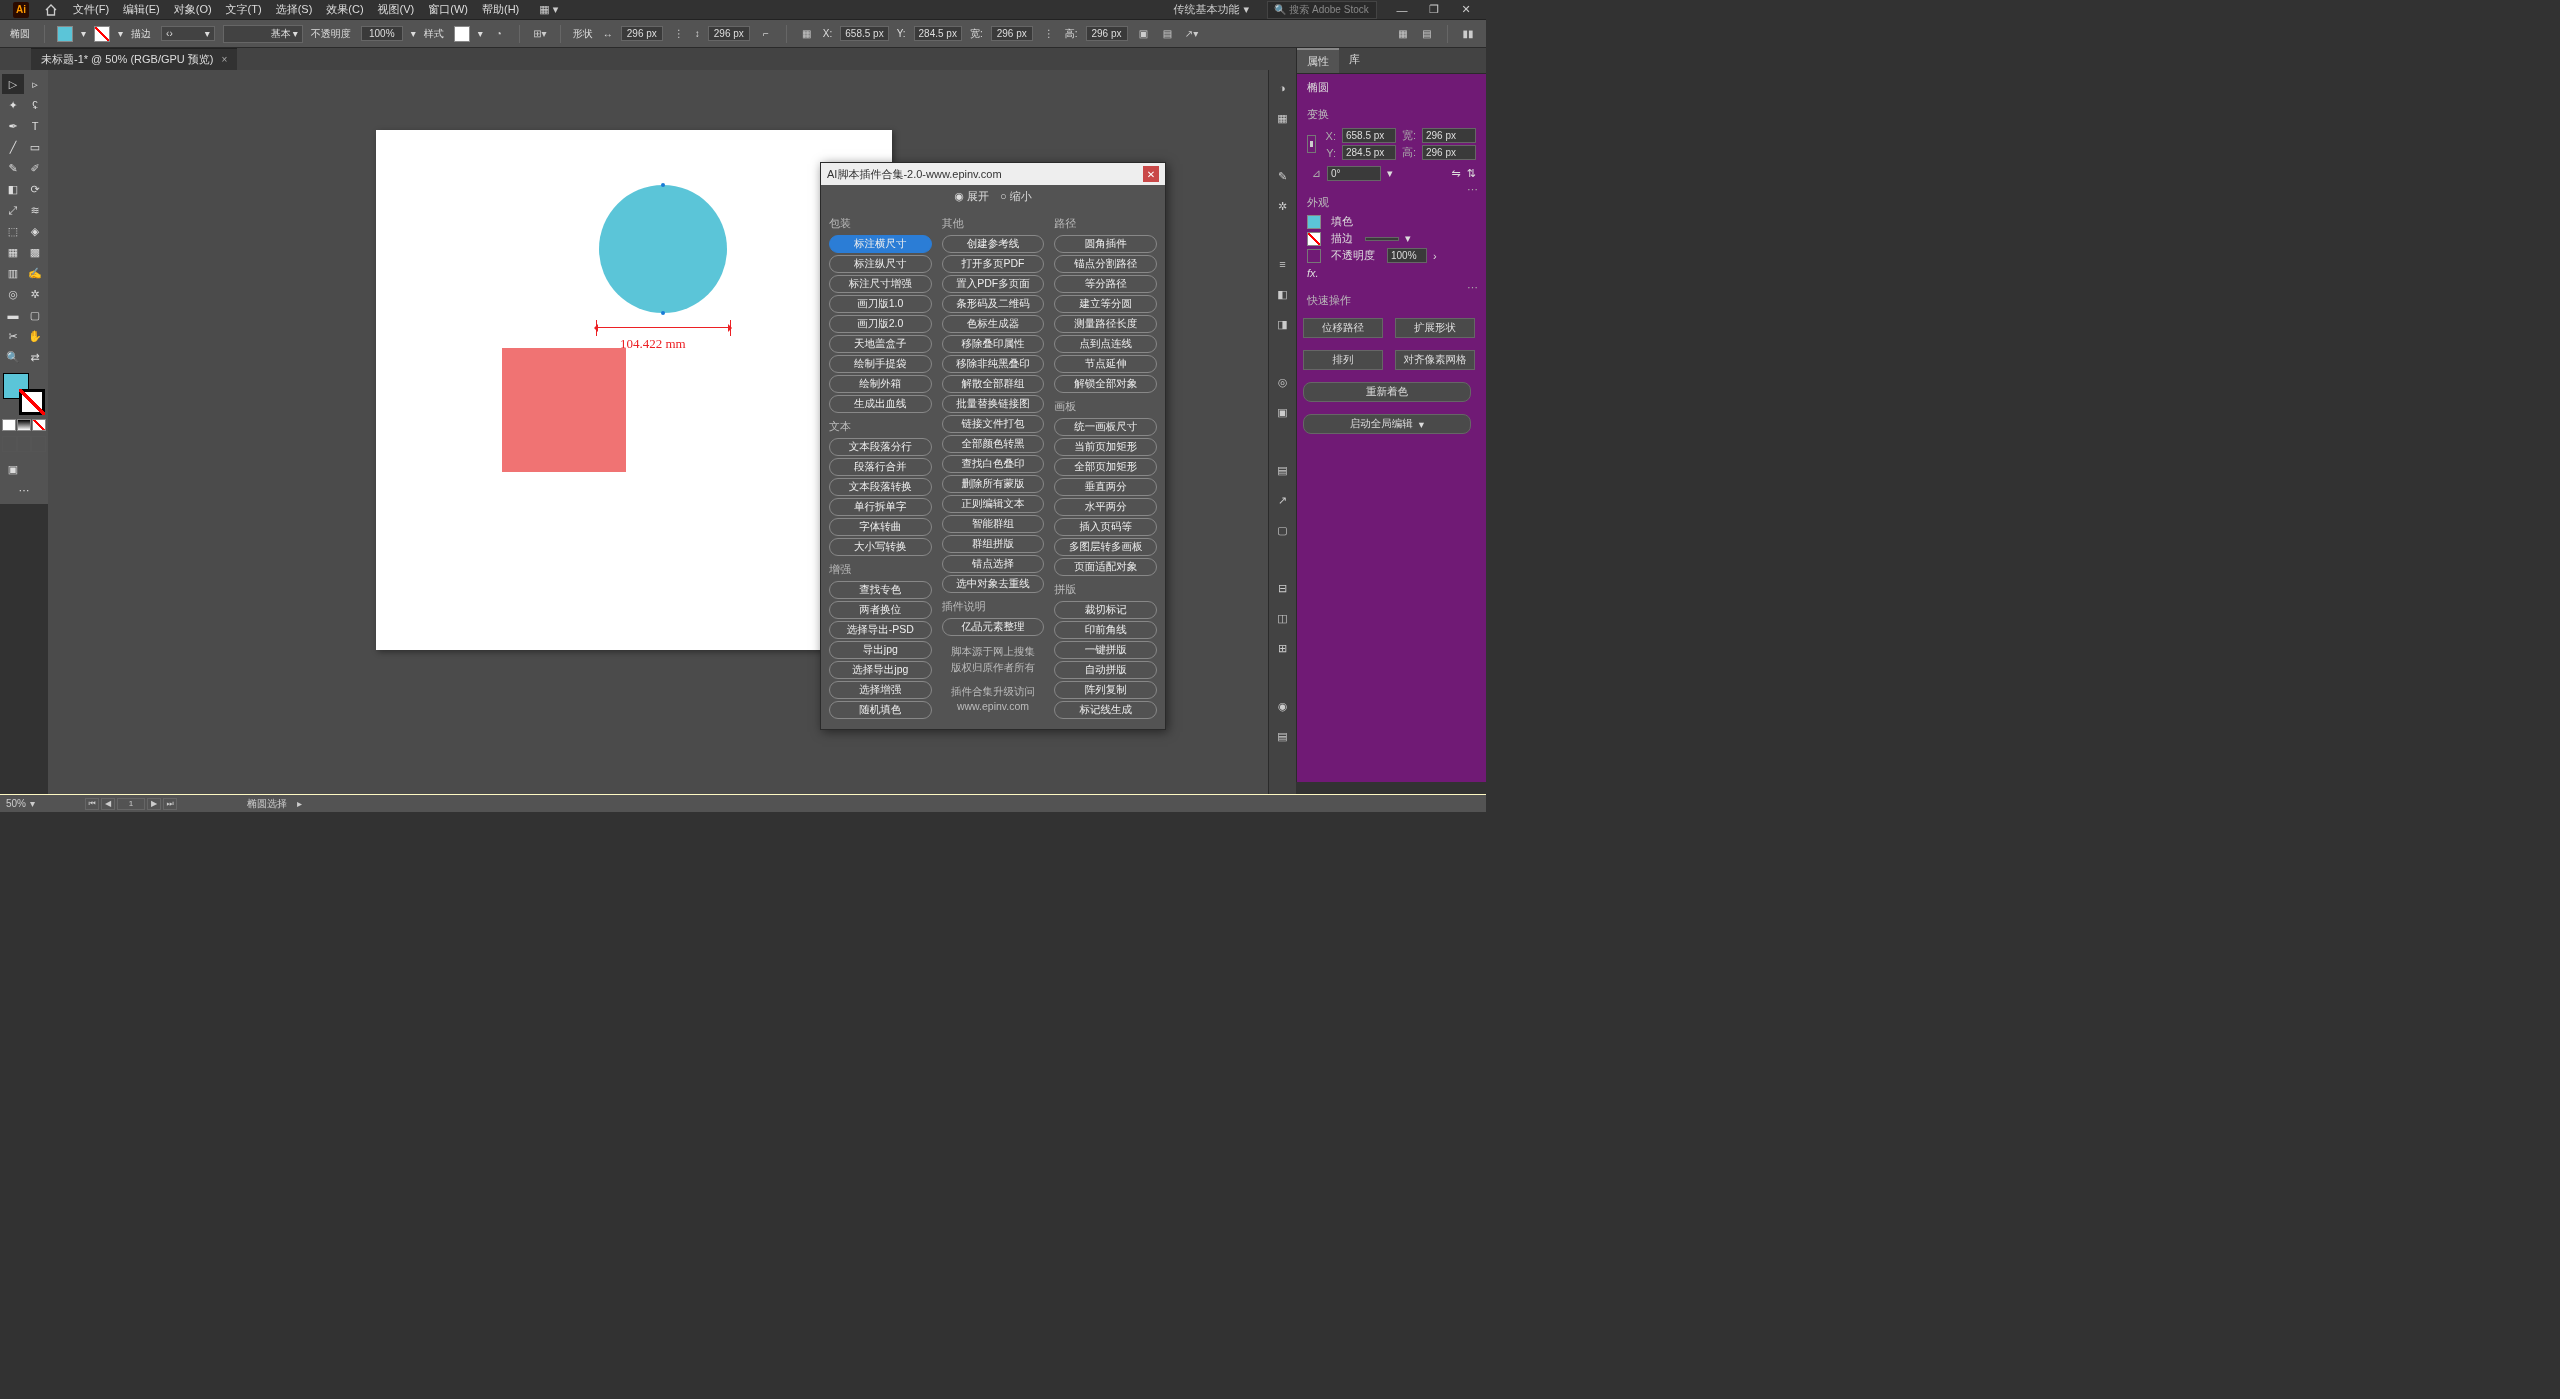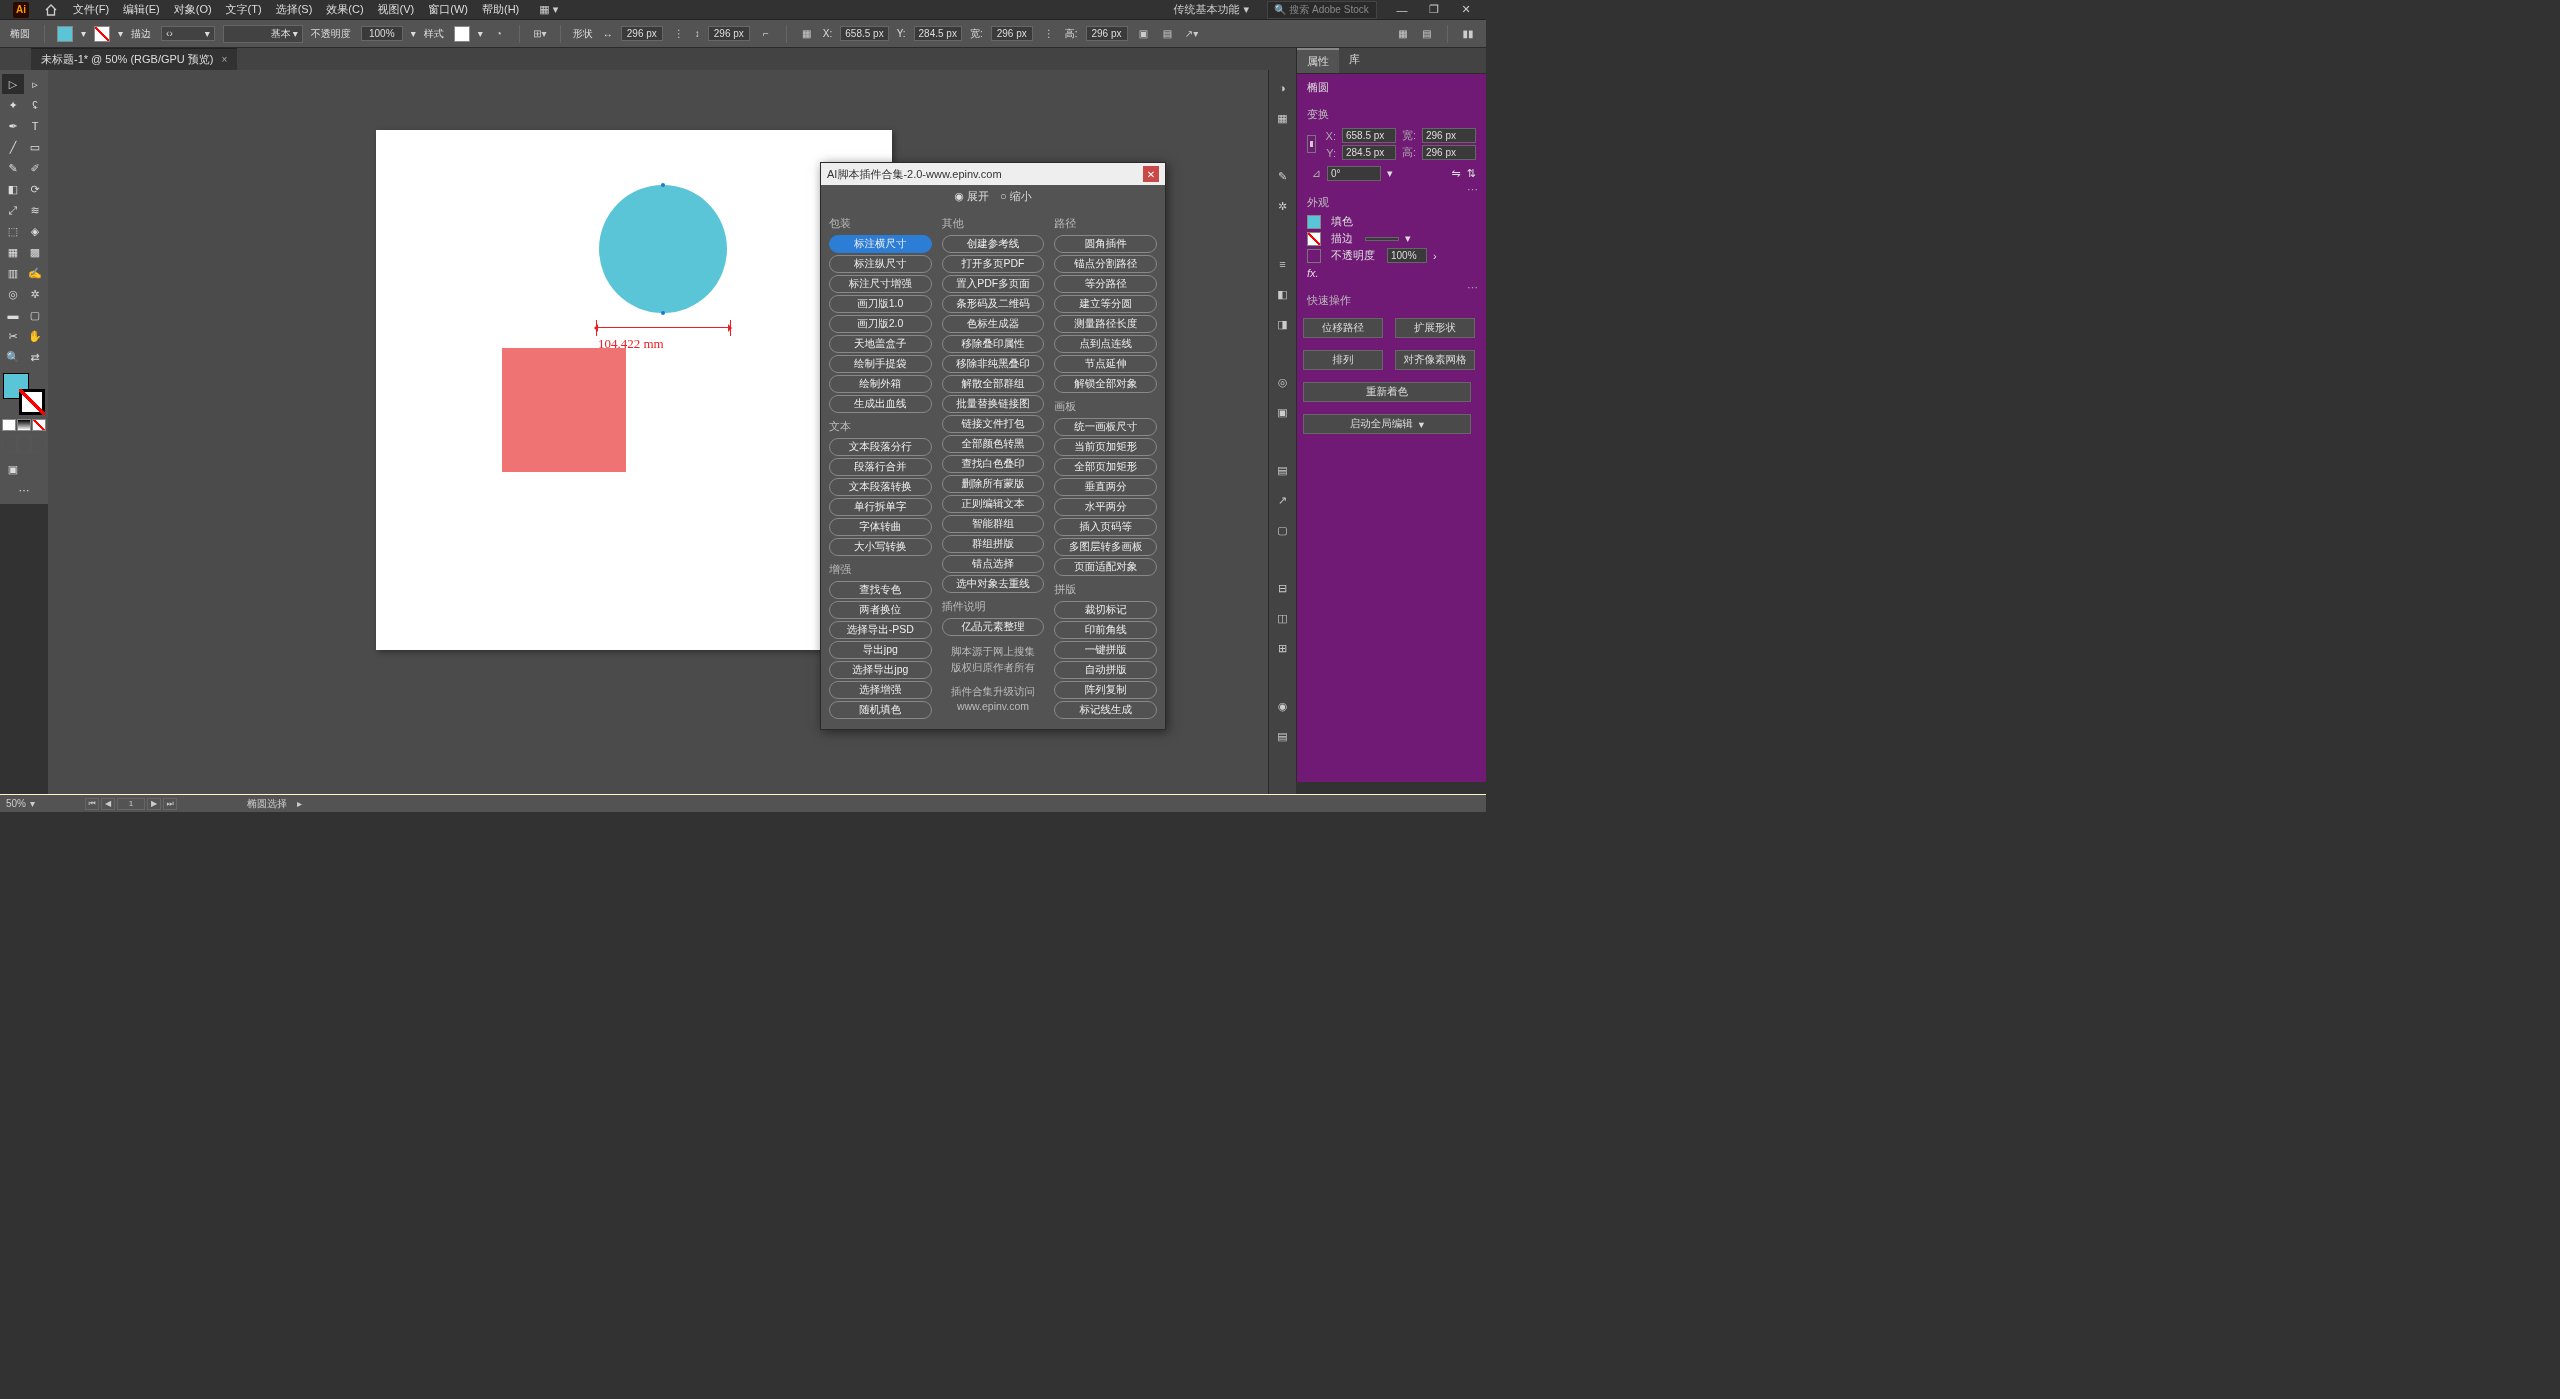--- a/index.html
+++ b/index.html
@@ -49,21 +49,21 @@
 .circle { position: absolute; left: 223px; top: 55px; width: 128px; height: 128px; background: #5bc5d8; border-radius: 50%; }
 .circle::before,.circle::after{content:'';position:absolute;width:4px;height:4px;background:#1a7bd6;border-radius:50%;}
 .circle::before{left:50%;top:-2px;transform:translateX(-50%);}
 .circle::after{left:50%;bottom:-2px;transform:translateX(-50%);}
 .dim-line { position: absolute; left: 220px; top: 197px; width: 134px; height: 2px; border-top: 1px solid #ec2024; }
 .dim-line::before,.dim-line::after{content:'';position:absolute;top:-4px;width:0;height:0;border:4px solid transparent;}
 .dim-line::before{left:-6px;border-right-color:#ec2024;}
 .dim-line::after{right:-6px;border-left-color:#ec2024;}
 .dim-cap-l,.dim-cap-r{position:absolute;top:190px;width:1px;height:16px;background:#ec2024;}
 .dim-cap-l{left:220px;} .dim-cap-r{left:354px;}
-.dim-text { position: absolute; left: 222px; top: 206px; color: #ec2024; font-size: 13px; font-family: serif; }
+.dim-text { position: absolute; left: 244px; top: 206px; color: #ec2024; font-size: 13px; font-family: serif; }
 .redsquare { position: absolute; left: 126px; top: 218px; width: 124px; height: 124px; background: #f07373; }
 
 
 .plugin { position: absolute; left: 820px; top: 162px; width: 346px; background: #535353; border: 1px solid #2a2a2a; box-shadow: 2px 2px 10px rgba(0,0,0,0.5); font-size: 11px; color: #ddd; }
 .plugin .titlebar { background: #eee; color: #333; padding: 3px 6px; display:flex; align-items:center; }
 .plugin .titlebar .t { flex:1; }
 .plugin .titlebar .x { width: 16px; height: 16px; background: #c94848; color: #fff; display: flex; align-items: center; justify-content: center; font-size: 10px; }
 .plugin .radios { text-align:center; padding: 4px 0; }
 .plugin .radios label { margin: 0 4px; }
 .plugin .cols { display: flex; padding: 4px 8px 10px; gap: 10px; }
@@ -84,21 +84,21 @@
 .rpanel .tabs { display:flex; background:#434343; border-bottom:1px solid #2a2a2a;}
 .rpanel .tabs .tab { padding:4px 10px; }
 .rpanel .tabs .tab.active { background:#535353; border-top:2px solid #888;}
 .rpanel .sec { padding:6px 10px; }
 .rpanel .sec-title { color:#bbb; margin-bottom:4px; }
 .rpanel .tfrow { display:flex; align-items:center; gap:6px; margin:2px 0;}
 .rpanel .tfrow .lab{ width:14px; text-align:right; color:#aaa;}
 .rpanel .tfrow .inp{ background:#3a3a3a; border:1px solid #666; padding:1px 3px; width:54px; font-size:10px;}
 .rpanel .quick { display:flex; flex-wrap:wrap; gap:12px; padding:0 6px;}
 .rpanel .qbtn { background:#4a4a4a; border:1px solid #666; padding:2px 0; text-align:center; width:80px; font-size:10.5px;}
-.rpanel .qbtn.wide { width: 168px; display:flex; align-items:center; justify-content:center; gap:6px;}
+.rpanel .qbtn.wide { width: 168px; display:flex; align-items:center; justify-content:center; gap:6px;border-radius:8px;}
 .rpanel .fillswatch{ width:14px; height:14px; background:#5bc5d8; border:1px solid #888; display:inline-block; vertical-align:middle; margin-right:4px;}
 .rpanel .strokeswatch{ width:14px; height:14px; border:1px solid #888; display:inline-block; background:linear-gradient(45deg,transparent 45%,red 45%,red 55%,transparent 55%), #fff; margin-right:4px;}
 .rpanel .dots { position:absolute; right:6px; color:#aaa; letter-spacing:2px;}
 
 
 .status { position: absolute; left: 0; right: 0; bottom: 0; height: 18px; background: #535353; display: flex; align-items: center; font-size: 10px; color:#ccc; padding:0 6px; gap:10px; border-top:1px solid #fef9c3;}
 .status .zoom { display:flex; align-items:center; gap:4px;}
 .status .navbtns { display:flex; gap:2px; margin-left:40px;}
 .status .nb{ width:14px;height:12px; border:1px solid #666; display:flex;align-items:center;justify-content:center; font-size:8px;}
 

